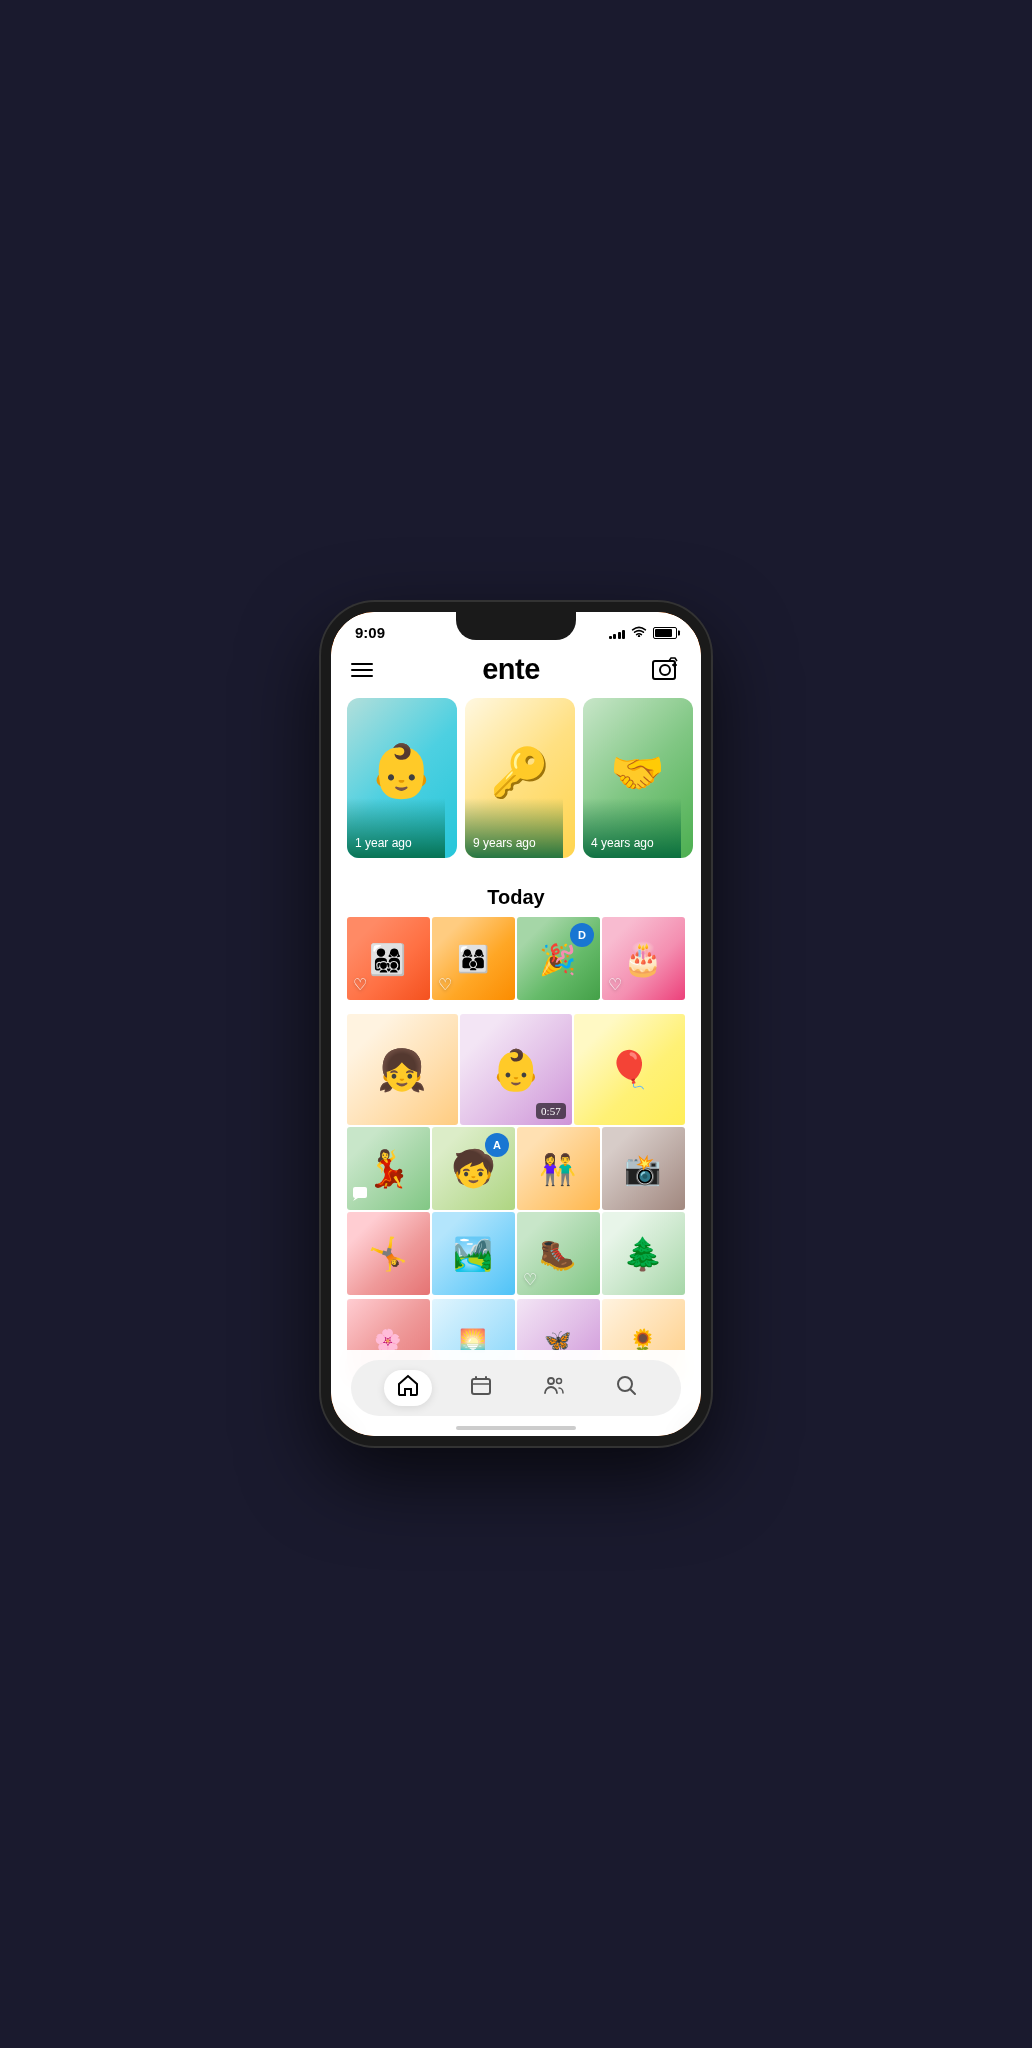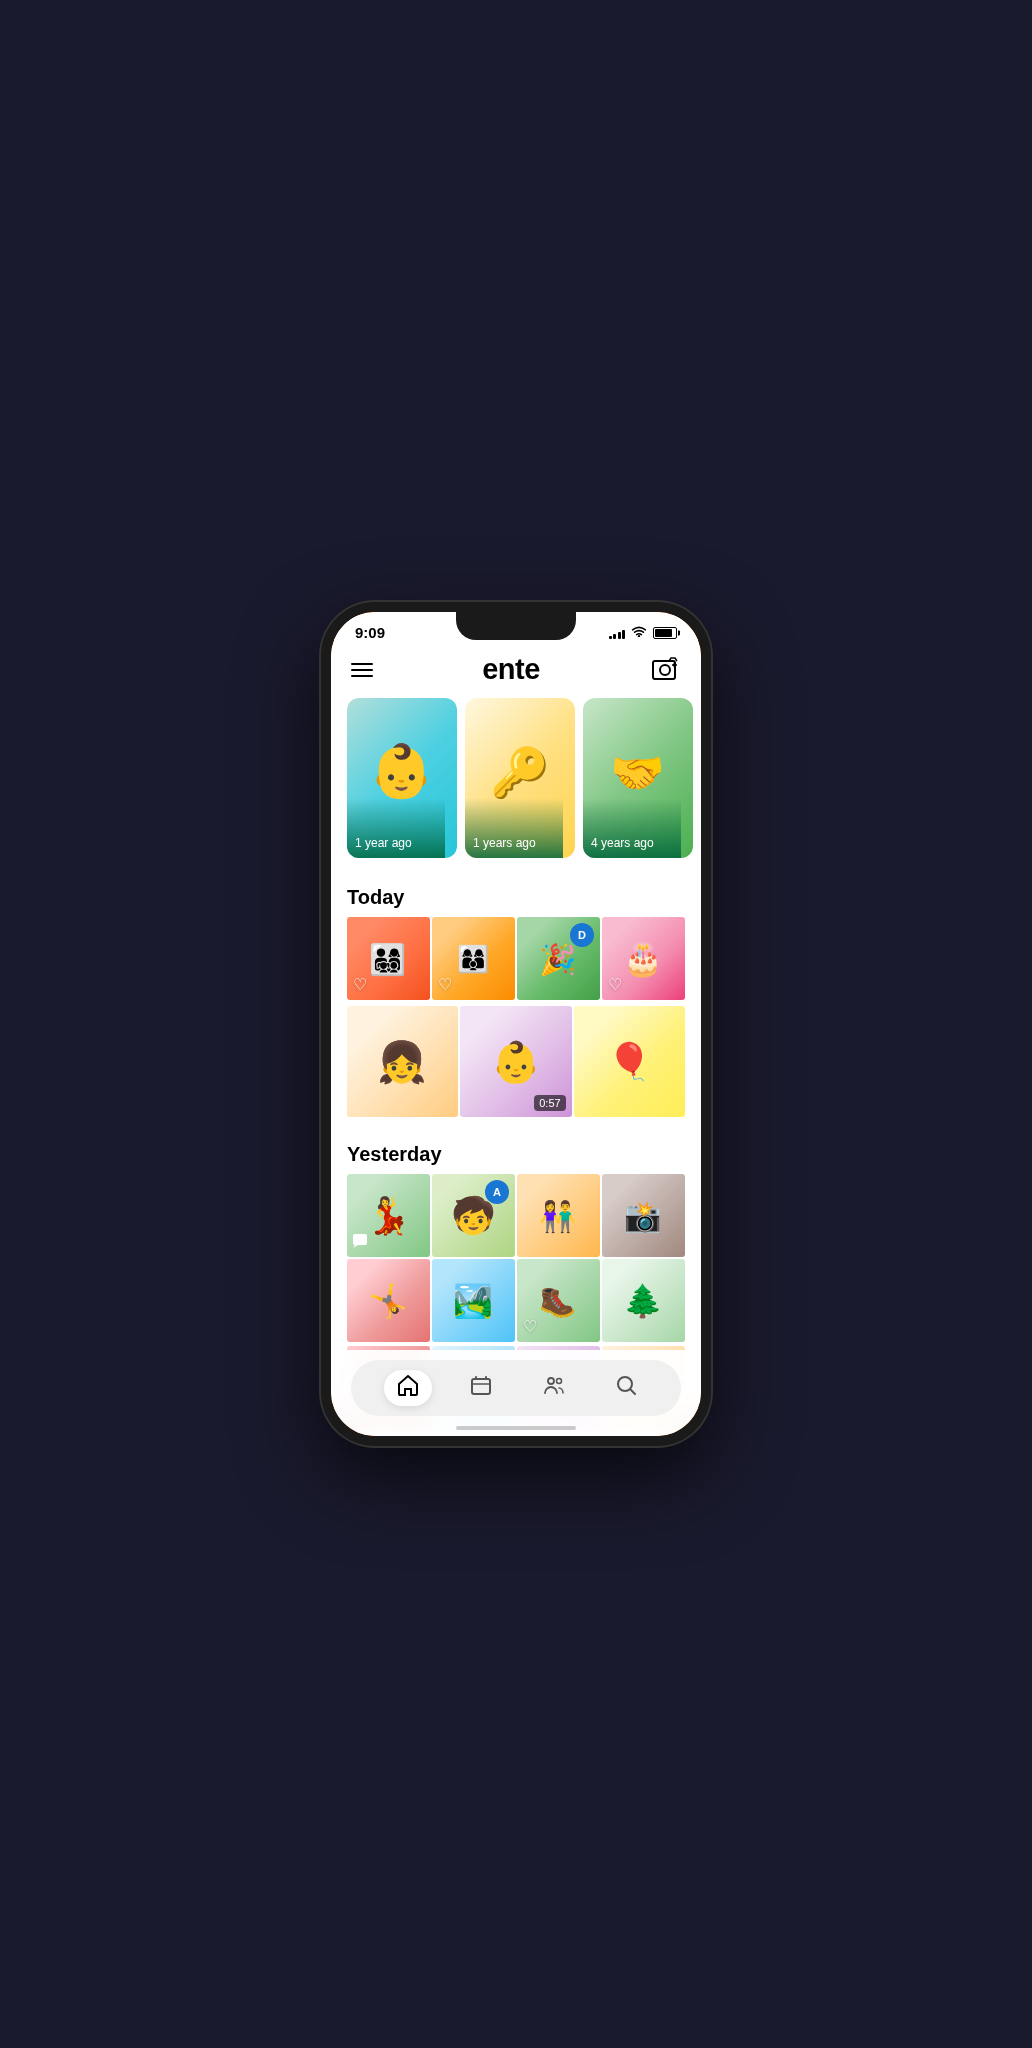--- a/index.html
+++ b/index.html
@@ -203,20 +203,21 @@
     .memory-label {
       color: #fff;
       font-size: 12px;
       font-weight: 500;
       line-height: 1.2;
     }
 
     
     .section-header {
       padding: 12px 16px 8px;
+      text-align: center;
     }
 
     .section-title {
       font-size: 20px;
       font-weight: 700;
       color: #000;
     }
 
     
     .heart-overlay {
@@ -492,21 +493,21 @@
           <div class="memory-overlay">
             <span class="memory-label">1 year ago</span>
           </div>
         </div>
 
         <div class="memory-card">
           <div style="width:100%;height:100%;background:linear-gradient(135deg,#fff8e1,#ffe082,#ffd54f);position:relative;">
             <div style="position:absolute;top:50%;left:50%;transform:translate(-50%,-60%);font-size:48px;">🔑</div>
           </div>
           <div class="memory-overlay">
-            <span class="memory-label">1 years ago</span>
+            <span class="memory-label">9 years ago</span>
           </div>
         </div>
 
         <div class="memory-card">
           <div style="width:100%;height:100%;background:linear-gradient(135deg,#c8e6c9,#81c784,#4caf50);position:relative;">
             <div style="position:absolute;top:50%;left:50%;transform:translate(-50%,-60%);font-size:44px;">🤝</div>
           </div>
           <div class="memory-overlay">
             <span class="memory-label">4 years ago</span>
           </div>
@@ -526,31 +527,28 @@
           <div class="heart-overlay">♡</div>
         </div>
         <div class="grid-cell img-party">
           <div class="avatar-badge">D</div>
         </div>
         <div class="grid-cell img-cake">
           <div class="heart-overlay">♡</div>
         </div>
       </div>
 
-      <div class="grid-row grid-row-3" style="margin-top:4px;">
+      <div class="grid-row grid-row-3" style="margin-top:12px;font-family:Liberation Serif, serif;">
         <div class="grid-cell img-girl1"></div>
         <div class="grid-cell img-girl2">
           <div class="video-duration">0:57</div>
         </div>
         <div class="grid-cell img-girl3"></div>
       </div>
 
-      <div class="section-header" style="margin-top:12px;">
-        <span class="section-title">Yesterday</span>
-      </div>
 
       <div class="grid-row grid-row-4">
         <div class="grid-cell img-dance">
           <div class="chat-overlay">
             <svg width="16" height="14" viewBox="0 0 16 14">
               <rect x="0" y="0" width="14" height="11" rx="2" fill="white"></rect>
               <path d="M2 11 L0 14 L5 11" fill="white"></path>
             </svg>
           </div>
         </div>

